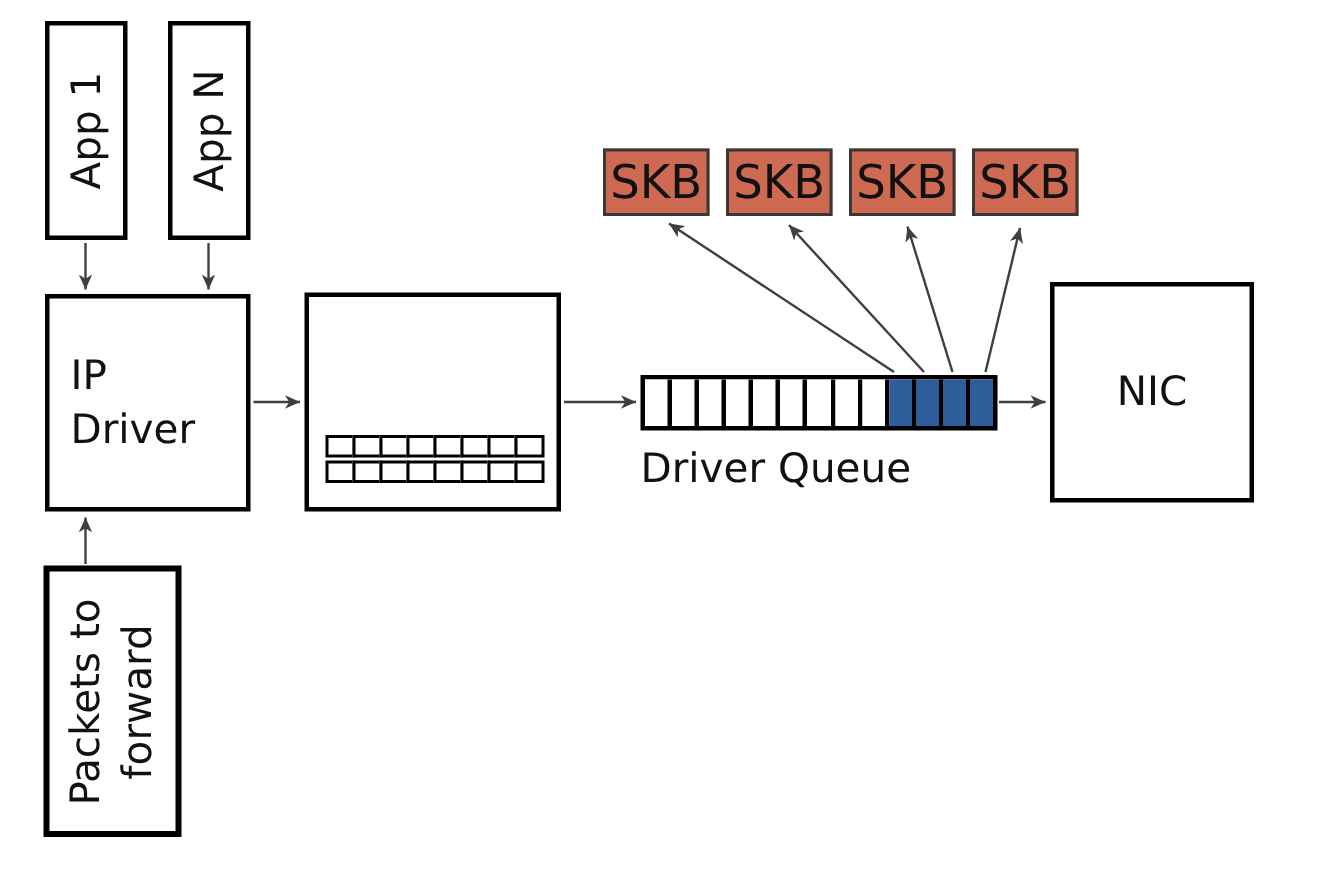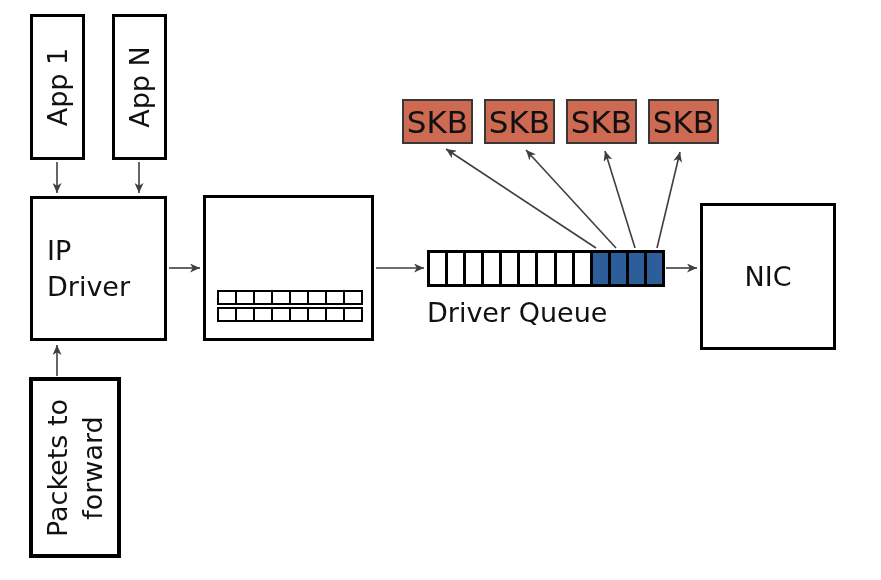--- a/index.html
+++ b/index.html
@@ -28,21 +28,21 @@
   
   #box-qd { left:203px; top:195px; width:171px; height:146px;
             flex-direction:column; justify-content:flex-start; padding-top:10px; }
   #qd-grid { position:absolute; left:11px; top:92px; width:146px; }
   .qd-row { display:flex; height:15px; margin-bottom:2px; }
   .qd-cell { flex:1; border:2px solid #000; background:#fff; margin-left:-2px; }
   .qd-cell:first-child { margin-left:0; }
   
   #box-packets { left:29px; top:377px; width:92px; height:181px; border-width:4px; }
   
-  #box-nic { left:700px; top:203px; width:136px; height:147px; }
+  #box-nic { left:700px; top:188px; width:136px; height:147px; }
   
   .skb-box {
     position:absolute; top:99px; width:71px; height:45px;
     border:2px solid #383838; box-sizing:border-box;
     display:flex; align-items:center; justify-content:center;
     font-size:31px;
   }
   #skb-0 { left:402px; } #skb-1 { left:484px; }
   #skb-2 { left:566px; } #skb-3 { left:648px; }
   

